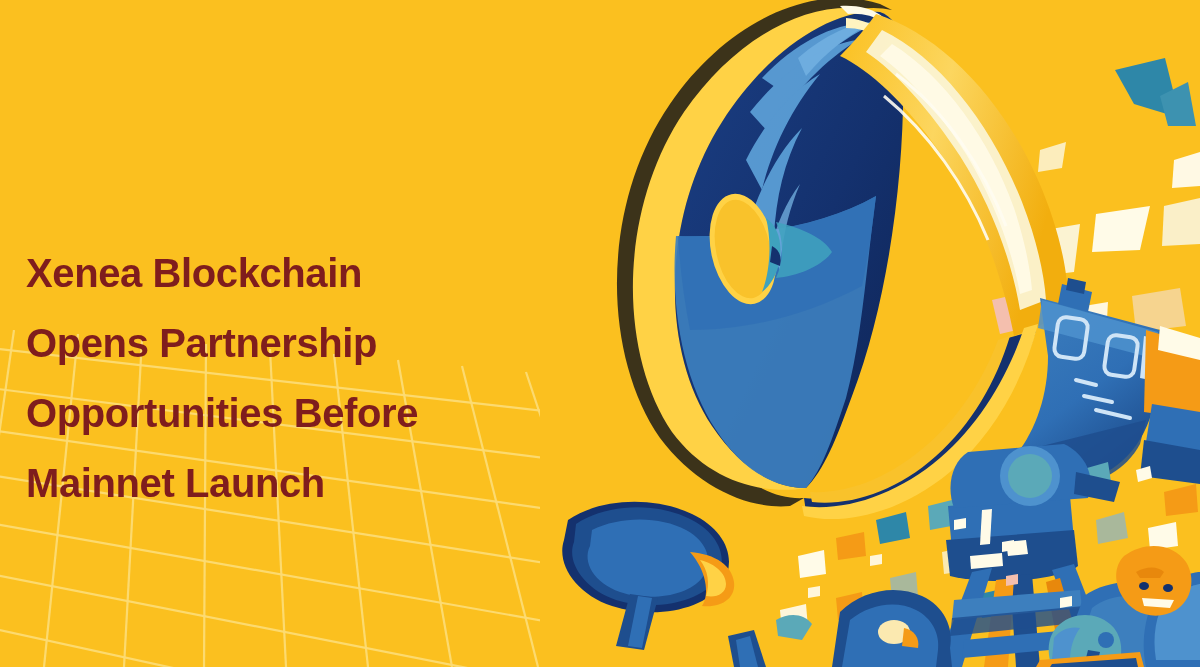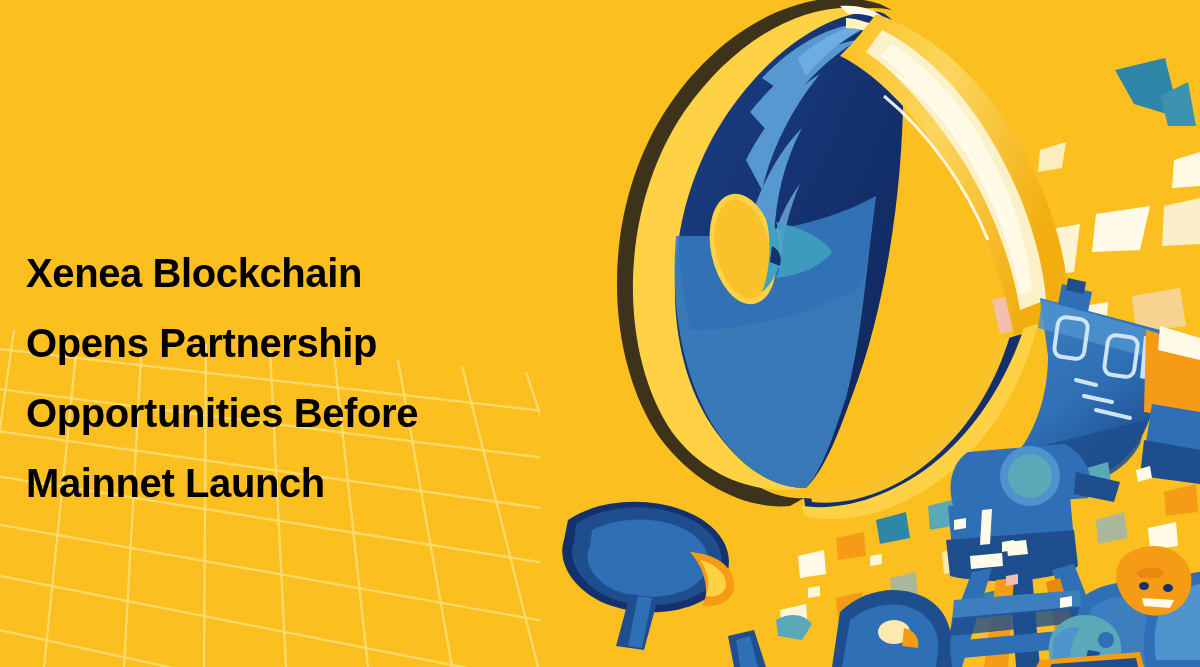--- a/index.html
+++ b/index.html
@@ -35,21 +35,21 @@
   .headline {
     position: absolute;
     left: 26px;
     top: 238px;
     width: 520px;
     margin: 0;
     font-size: 40px;
     line-height: 70px;
     font-weight: 700;
     letter-spacing: -0.4px;
-    color: #000000;
+    color: #7f1d1d;
     white-space: pre-line;
     z-index: 6;
   }
 
   
   .illustration {
     position: absolute;
     left: 540px;
     top: 0;
     width: 660px;

